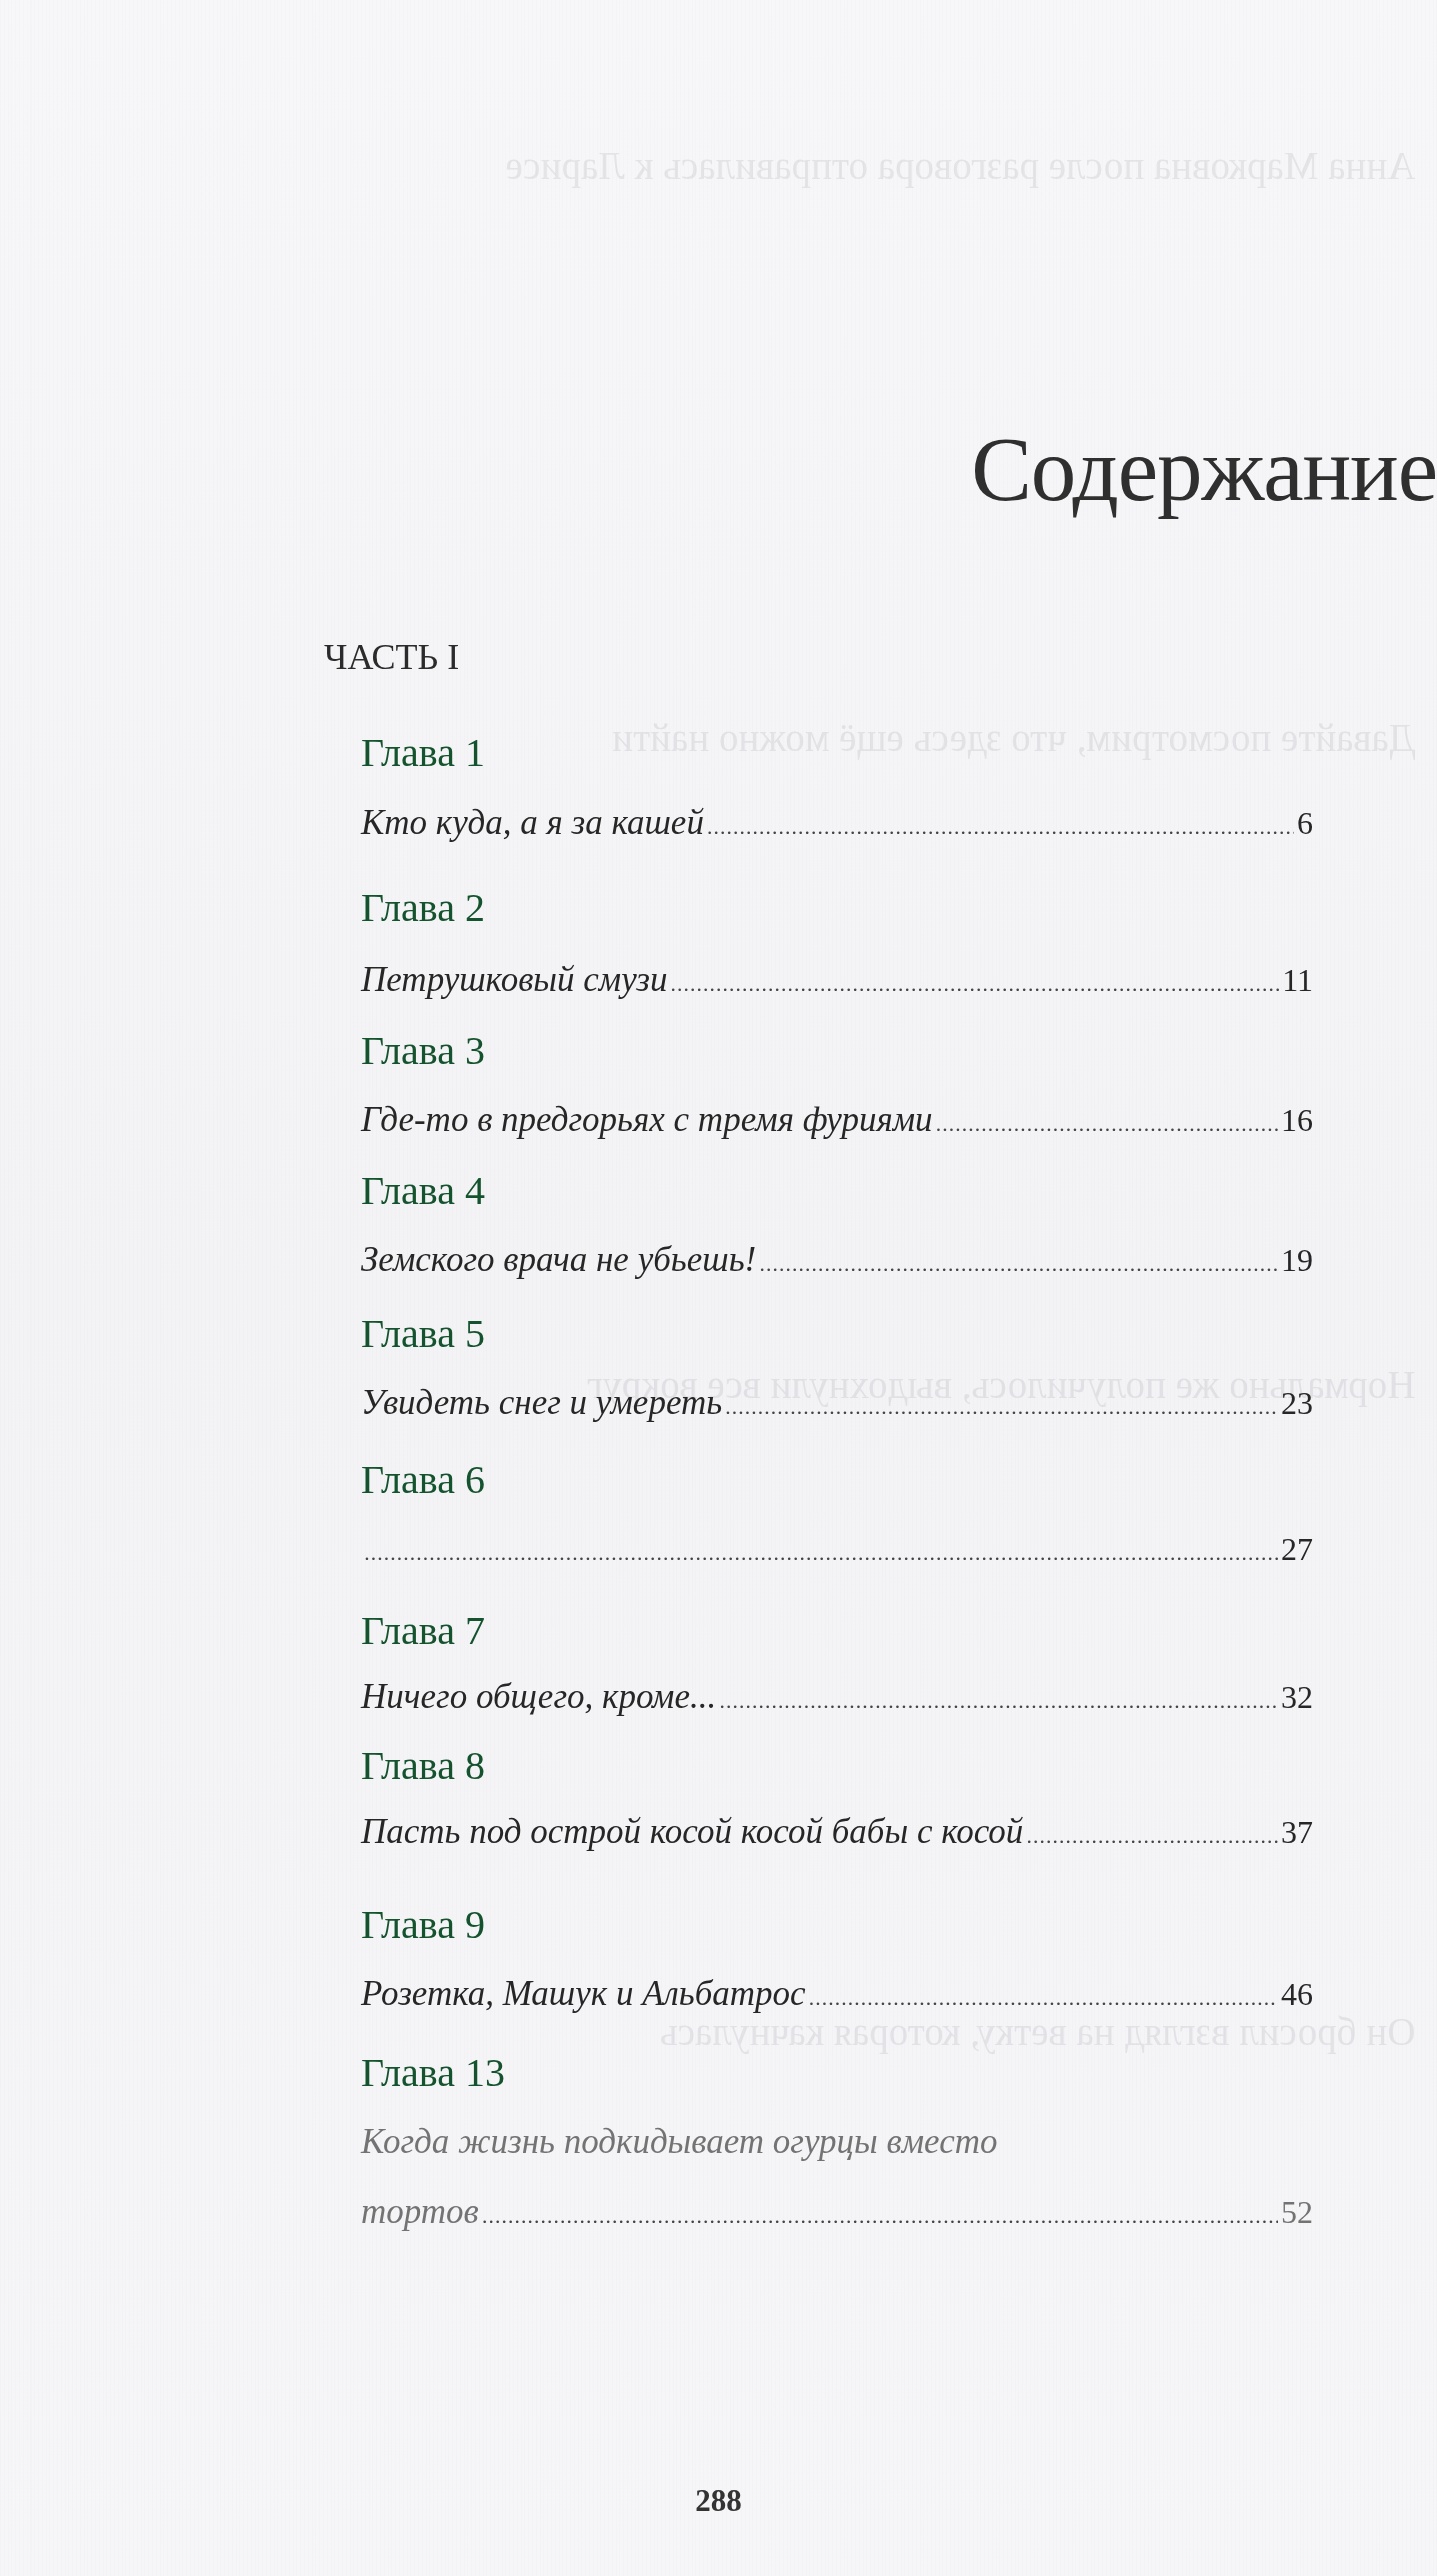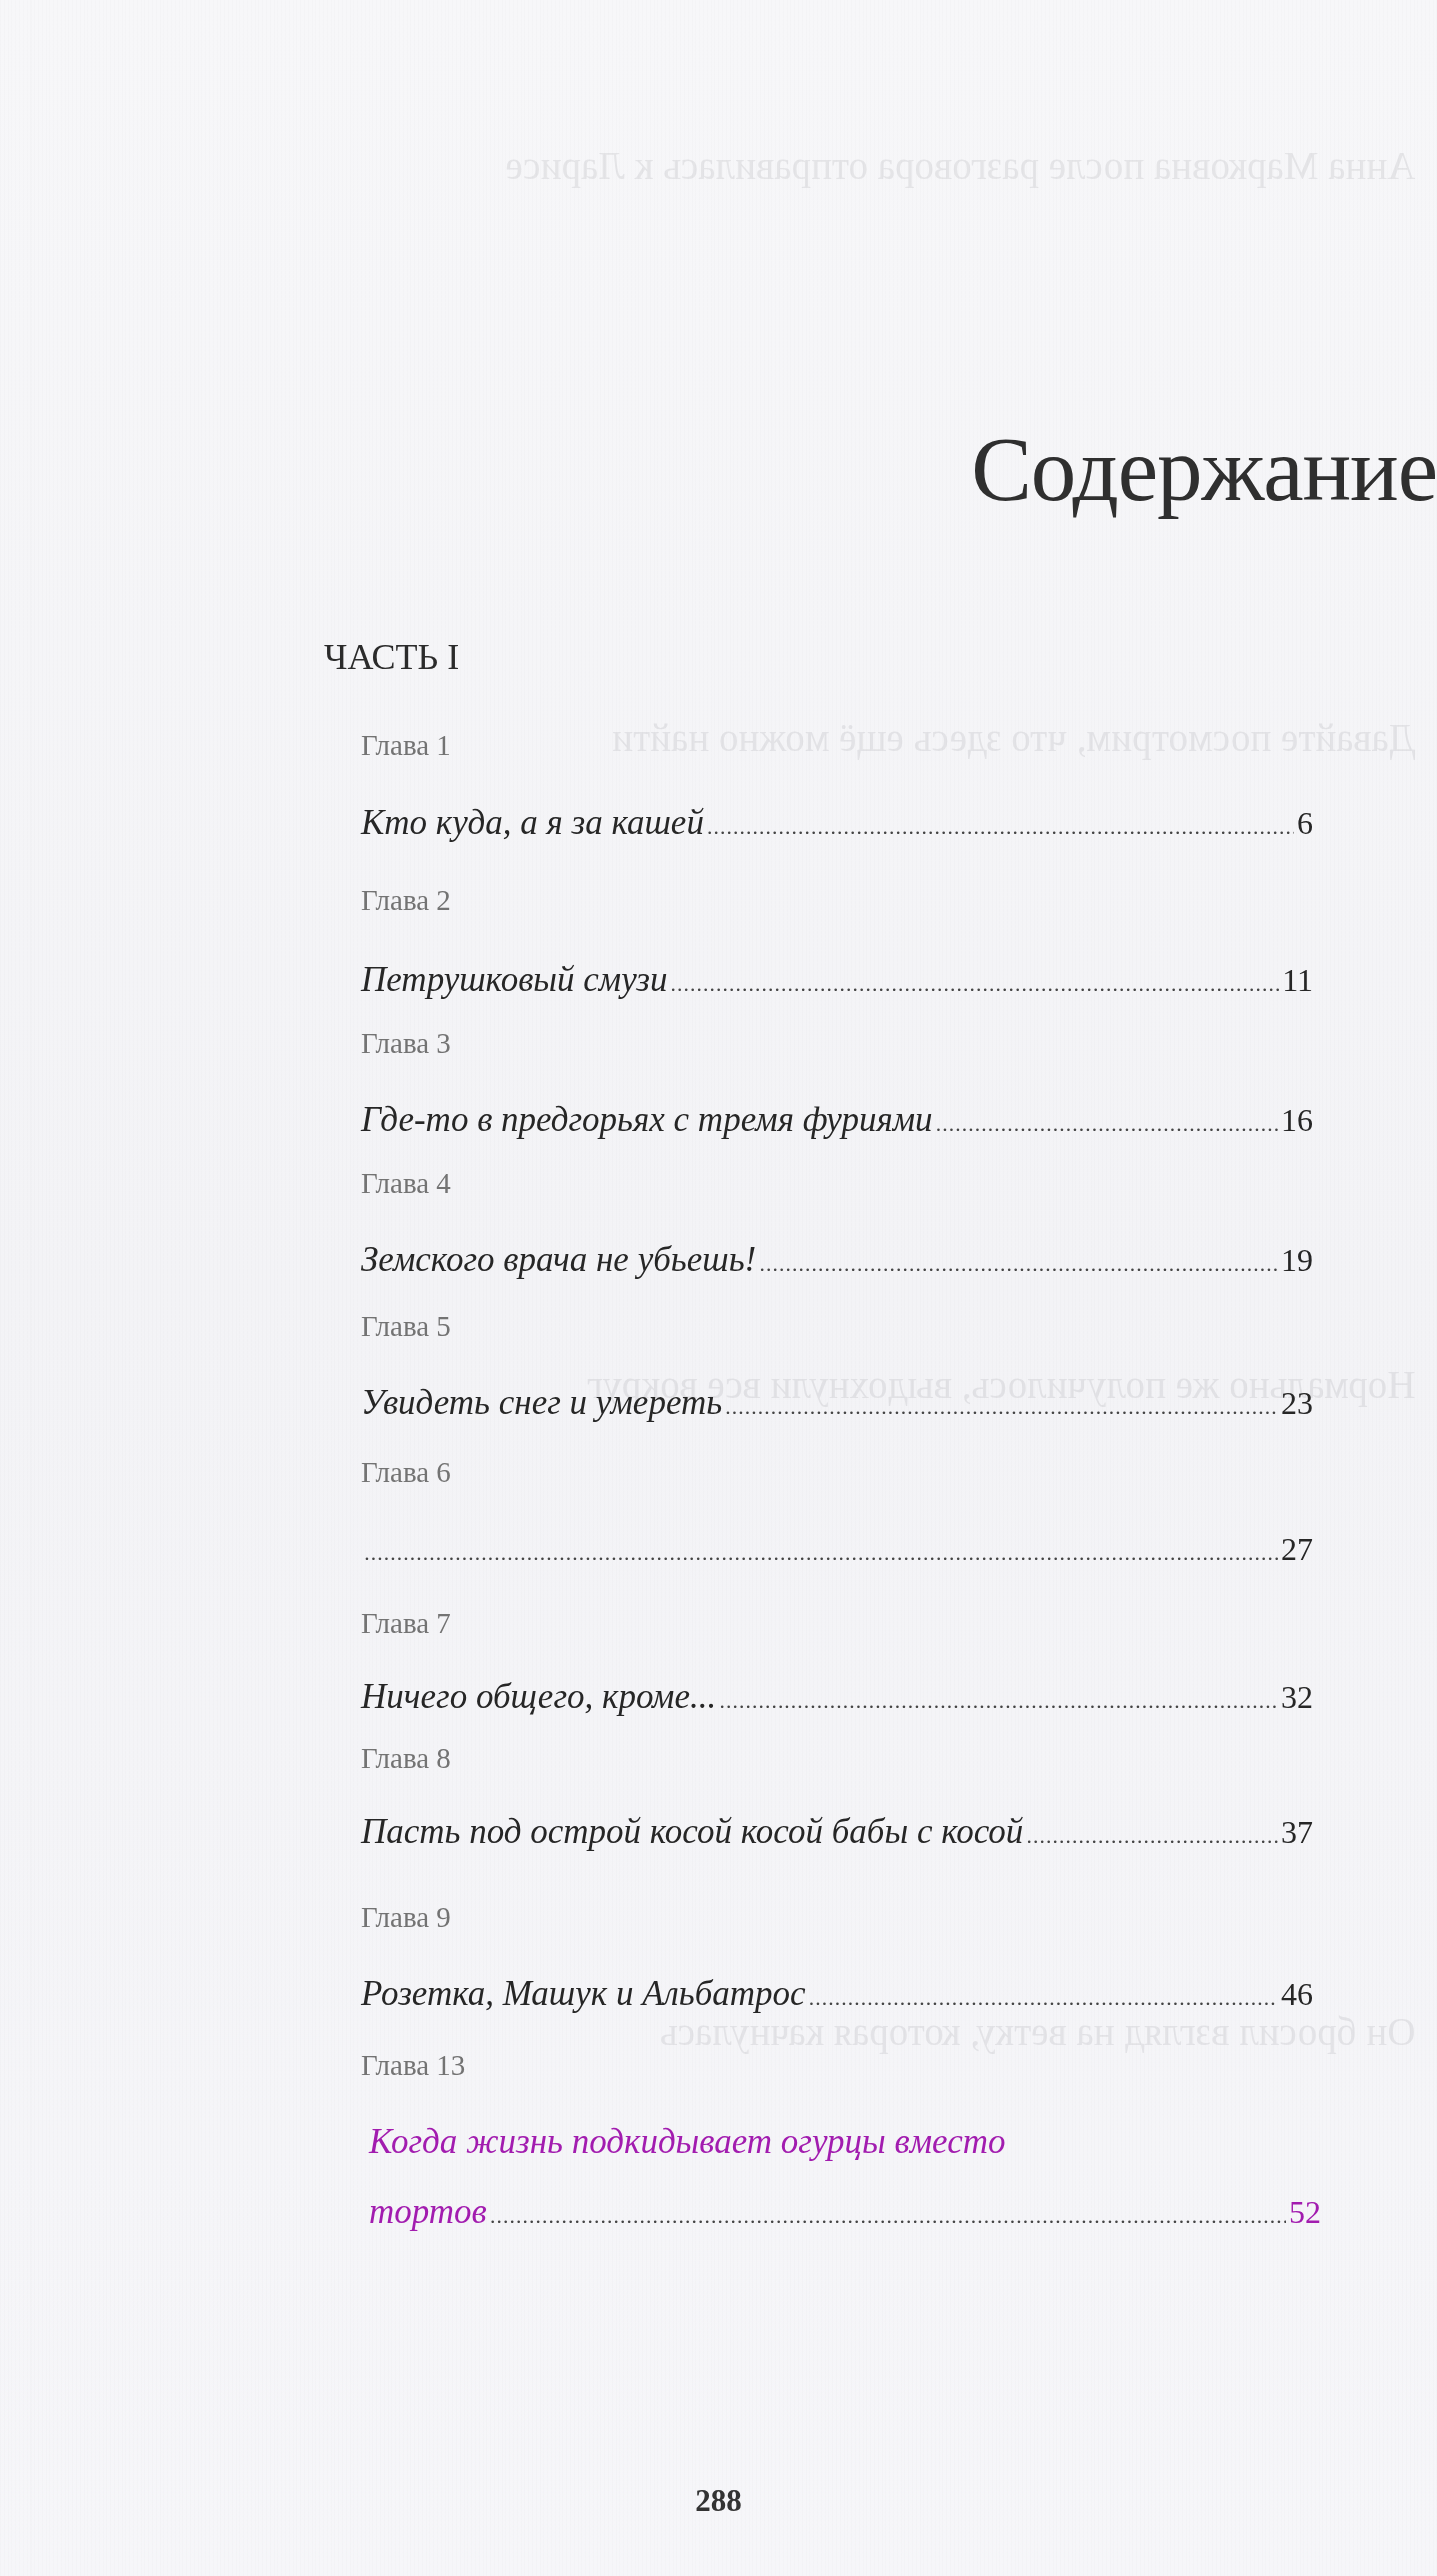--- a/index.html
+++ b/index.html
@@ -30,37 +30,37 @@
     font-size: 91px; font-weight: normal; letter-spacing: -1.1px;
     color: #2f2f2f;
   }
   .part {
     position: absolute; left: 324px; top: 636px;
     font-size: 36px; color: #2b2b2b; font-family: Liberation Serif, serif;
   }
   .toc { position: absolute; left: 361px; width: 952px; top: 0; }
   .chap {
     position: absolute; left: 0;
-    font-size: 29px; color: #737373;
+    font-size: 40px; color: #14532d;
   }
   .entry {
     position: absolute; left: 0; width: 952px;
     display: flex; align-items: baseline;
     font-size: 35px; color: #262626;
   }
   .entry .t { font-style: italic; white-space: nowrap; }
   .entry .dots {
     flex: 1; overflow: hidden; white-space: nowrap;
     margin: 0 3.2px; color: #444; letter-spacing: 1.1px; font-size: 21.6px;
   }
   .entry .dots::before {
     content: "....................................................................................................................................................................................................................................................";
   }
   .entry .p { font-size: 32px; white-space: nowrap; }
-  .entry-multi { position: absolute; left: 0; width: 952px; font-size: 35px; color:#a21caf;margin-left:8px; }
+  .entry-multi { position: absolute; left: 0; width: 952px; font-size: 35px; color:#737373; }
   .entry-multi .l1 { font-style: italic; display:block; }
   .entry-multi .row2 { display:flex; align-items: baseline; margin-top: 30px; }
   .entry-multi .row2 .t { font-style: italic; }
   .entry-multi .row2 .dots { flex:1; overflow:hidden; white-space:nowrap; margin:0 3.2px; color:#444; letter-spacing:1.1px; font-size:21.6px; }
   .entry-multi .row2 .dots::before { content: "....................................................................................................................................................................................................................................................................................."; }
   .entry-multi .row2 .p { font-size: 32px; }
   .folio {
     position: absolute; left: 0; width: 1437px; top: 2483px;
     text-align: center; font-size: 31px; font-weight: bold; color: #333;
   }

